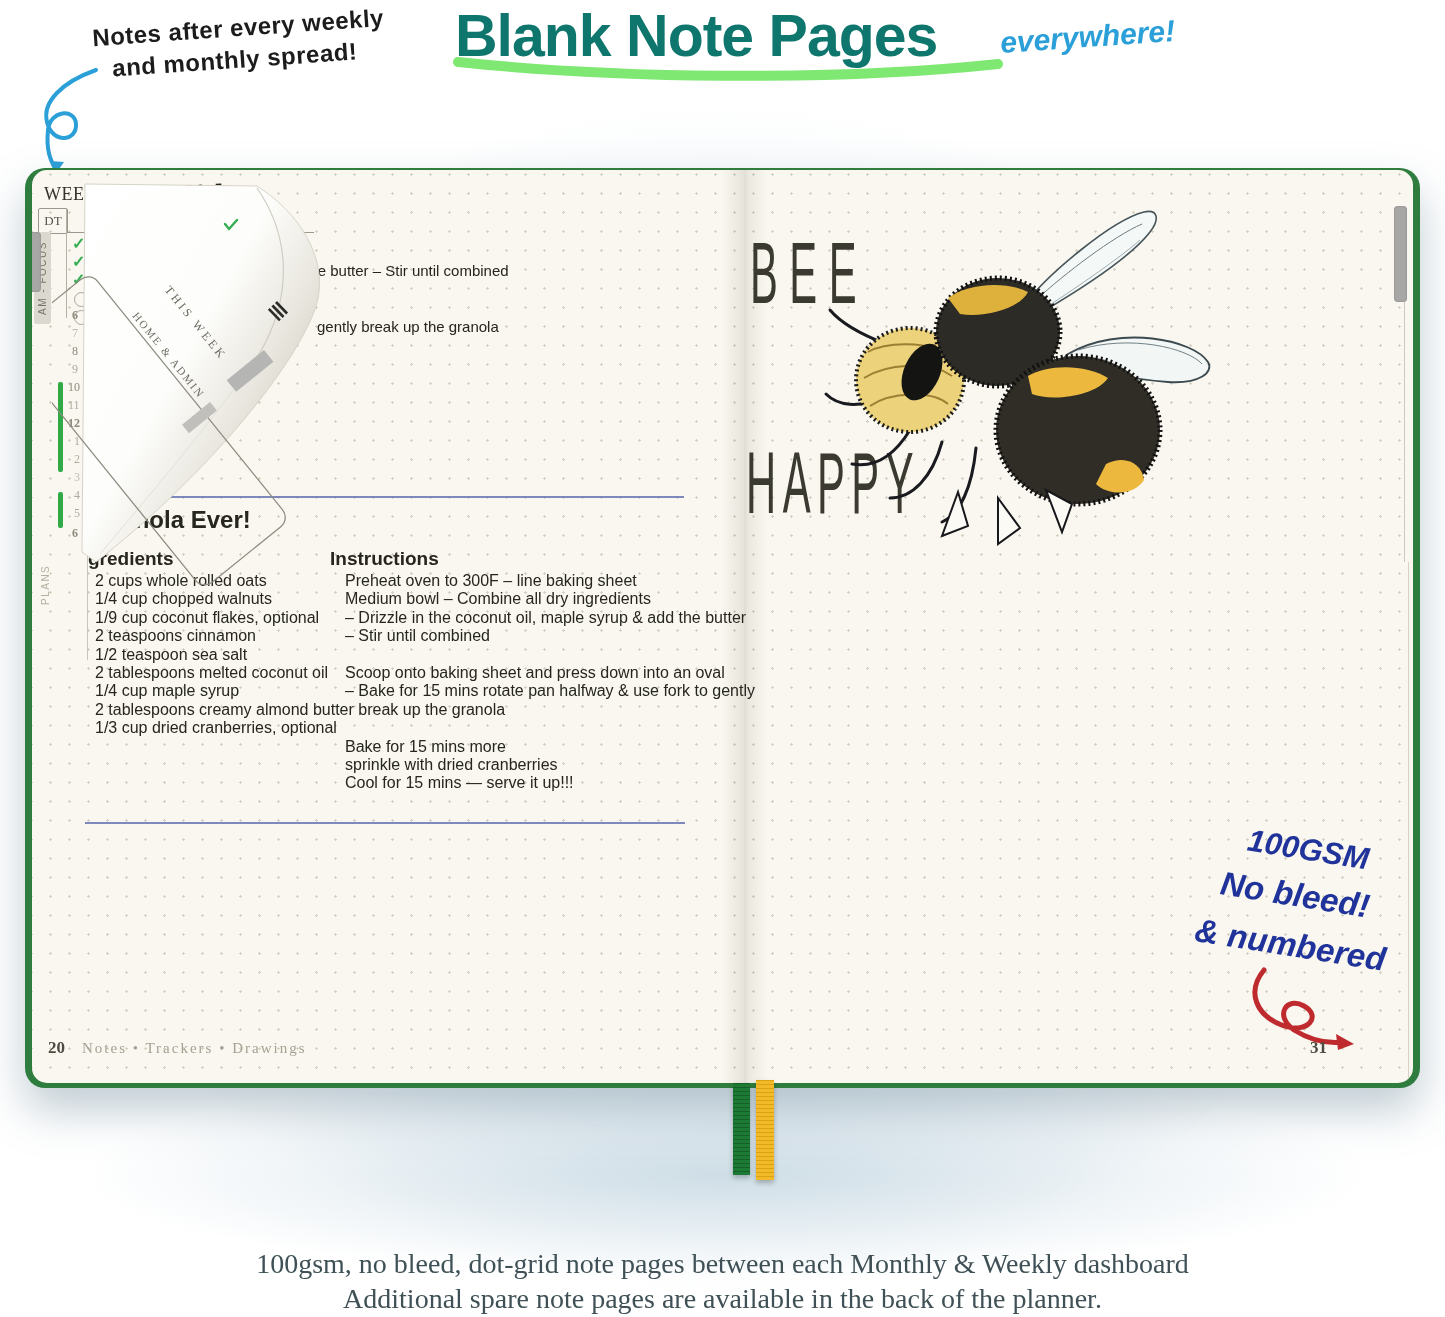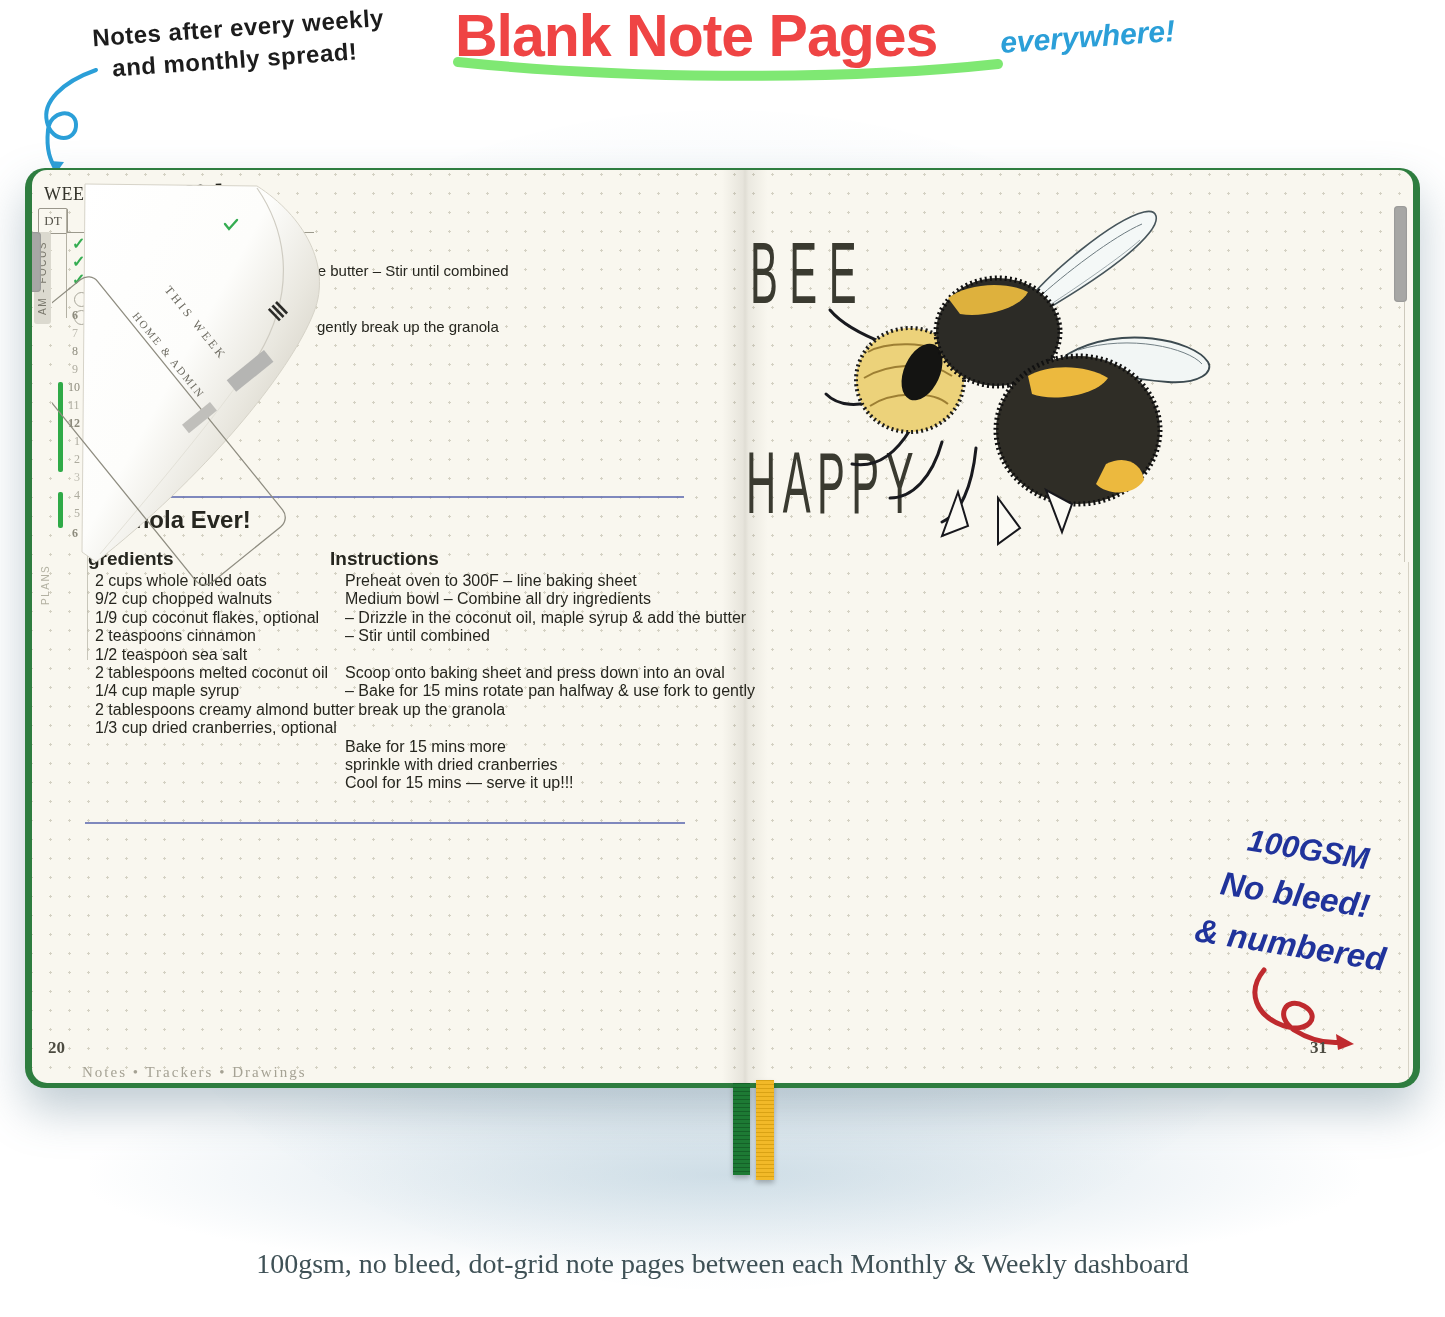--- a/index.html
+++ b/index.html
@@ -5,21 +5,21 @@
   html,body{margin:0;padding:0;background:#ffffff;}
   .stage{position:relative;width:1445px;height:1317px;overflow:hidden;background:#ffffff;
          font-family:"Liberation Sans",sans-serif;}
   .abs{position:absolute;}
   .bg-ellipse{left:40px;top:110px;width:1365px;height:1180px;border-radius:50%;
     background:radial-gradient(ellipse at center,#e7f0f5 0%,#edf3f7 45%,rgba(255,255,255,0) 72%);}
   .reflection{left:90px;top:1075px;width:1270px;height:200px;
     background:radial-gradient(ellipse at center,rgba(168,195,210,0.50) 0%,rgba(190,210,222,0.25) 45%,rgba(255,255,255,0) 72%);}
   
   .note-hand{font-size:24px;font-weight:700;color:#1c1c1c;transform:rotate(-4deg);letter-spacing:0.5px;}
-  .title{font-size:59px;font-weight:800;color:#ef4444;letter-spacing:-1px;}
+  .title{font-size:59px;font-weight:800;color:#0f766e;letter-spacing:-1px;}
   .accent-hand{font-size:30px;font-weight:700;color:#2b9fd8;transform:rotate(-4deg);font-style:italic;}
   .subtitle{font-family:"Liberation Serif",serif;font-style:italic;font-weight:700;font-size:30px;color:#44534f;}
   
   .planner{left:25px;top:168px;width:1395px;height:920px;background:#2e7d3f;border-radius:20px;
     box-shadow:0 22px 45px rgba(90,120,140,0.38);}
   .pages{position:absolute;left:7px;top:2px;right:7px;bottom:5px;background:#f9f7ef;border-radius:15px;overflow:hidden;}
   .dots{position:absolute;inset:0;
     background-image:radial-gradient(#c7c4b4 1.05px,rgba(0,0,0,0) 1.2px);
     background-size:19px 19px;background-position:9px 14px;opacity:.75;}
   .spine{position:absolute;left:690px;top:0;width:46px;height:100%;
@@ -34,21 +34,21 @@
   .elastic{background:#a7a7a5;border-radius:4px;box-shadow:inset 0 0 2px rgba(0,0,0,.25);}
   .tab{background:#dbd9cf;color:#79776c;font-size:10px;letter-spacing:1.5px;
        writing-mode:vertical-rl;transform:rotate(180deg);text-align:center;border-radius:3px;}
   .check{color:#35ad52;font-weight:700;font-size:16px;}
   .circ{width:13px;height:13px;border:1.4px solid #a9a79b;border-radius:50%;}
   .time{font-family:"Liberation Serif",serif;font-size:12px;color:#8d8b7d;}
   .entry{font-size:15px;font-weight:500;color:#26261f;}
   .frag{font-size:15px;font-weight:500;color:#26261f;}
   .recipe-line{font-size:16px;font-weight:500;color:#26261f;height:18.4px;line-height:18.4px;}
   .recipe-head{font-size:19px;font-weight:700;color:#26261f;}
-  .footer-sections{font-family:"Liberation Serif",serif;font-size:15px;letter-spacing:2px;color:#a5a294;margin-top:24px;}
+  .footer-sections{font-family:"Liberation Serif",serif;font-size:15px;letter-spacing:2px;color:#a5a294;}
   .pagenum{font-family:"Liberation Serif",serif;font-size:17px;font-weight:700;color:#4c4b41;}
   .doodle-word{font-size:58px;font-weight:400;color:#3a3a30;letter-spacing:16px;
      transform:scale(0.72,1.5);transform-origin:left top;}
   .ink-blue{color:#20339b;font-style:italic;font-weight:700;}
   .ribbon{box-shadow:0 3px 5px rgba(0,0,0,0.25);}
   .ribbon.green{background:repeating-linear-gradient(0deg,#1d7a34 0 3px,#156028 3px 4px);}
   .ribbon.yellow{background:repeating-linear-gradient(0deg,#f2b928 0 3px,#d9a214 3px 4px);}
   .caption{font-family:"Liberation Serif",serif;font-size:28px;color:#3f5156;text-align:center;width:100%;}
 </style>
 </head>
@@ -131,21 +131,21 @@
       <div class="abs frag" style="left:275px;top:132px;">'l</div>
       <div class="abs frag" style="left:285px;top:148px;">gently break up the granola</div>
 
       <div class="abs blue-rule" style="left:112px;top:326px;width:540px;"></div>
       <div class="abs blue-rule" style="left:53px;top:652px;width:600px;"></div>
 
       <div class="abs hand" style="left:80px;top:336px;font-size:24px;font-weight:700;">ranola Ever!</div>
       <div class="abs recipe-head" style="left:56px;top:378px;">gredients</div>
       <div class="abs" style="left:63px;top:402px;">
         <div class="recipe-line pre">2 cups whole rolled oats</div>
-        <div class="recipe-line pre">9/2 cup chopped walnuts</div>
+        <div class="recipe-line pre">1/4 cup chopped walnuts</div>
         <div class="recipe-line pre">1/9 cup coconut flakes, optional</div>
         <div class="recipe-line pre">2 teaspoons cinnamon</div>
         <div class="recipe-line pre">1/2 teaspoon sea salt</div>
         <div class="recipe-line pre">2 tablespoons melted coconut oil</div>
         <div class="recipe-line pre">1/4 cup maple syrup</div>
         <div class="recipe-line pre">2 tablespoons creamy almond butter</div>
         <div class="recipe-line pre">1/3 cup dried cranberries, optional</div>
       </div>
       <div class="abs recipe-head" style="left:298px;top:378px;">Instructions</div>
       <div class="abs" style="left:313px;top:402px;">
@@ -248,14 +248,15 @@
       <div class="abs elastic" style="left:1362px;top:36px;width:13px;height:96px;"></div>
       <div class="abs" style="left:1372px;top:132px;width:1px;height:260px;background:#cdc9bc;"></div>
       <div class="abs" style="left:1376px;top:392px;width:1px;height:520px;background:#d6d2c5;"></div>
     </div>
   </div>
 
   <div class="abs ribbon green" style="left:733px;top:1083px;width:17px;height:92px;"></div>
   <div class="abs ribbon yellow" style="left:756px;top:1080px;width:18px;height:100px;"></div>
 
   <div class="abs caption" style="top:1248px;">100gsm, no bleed, dot-grid note pages between each Monthly &amp; Weekly dashboard</div>
+  <div class="abs caption" style="top:1283px;">Additional spare note pages are available in the back of the planner.</div>
 
 </div>
 
 </body></html>

